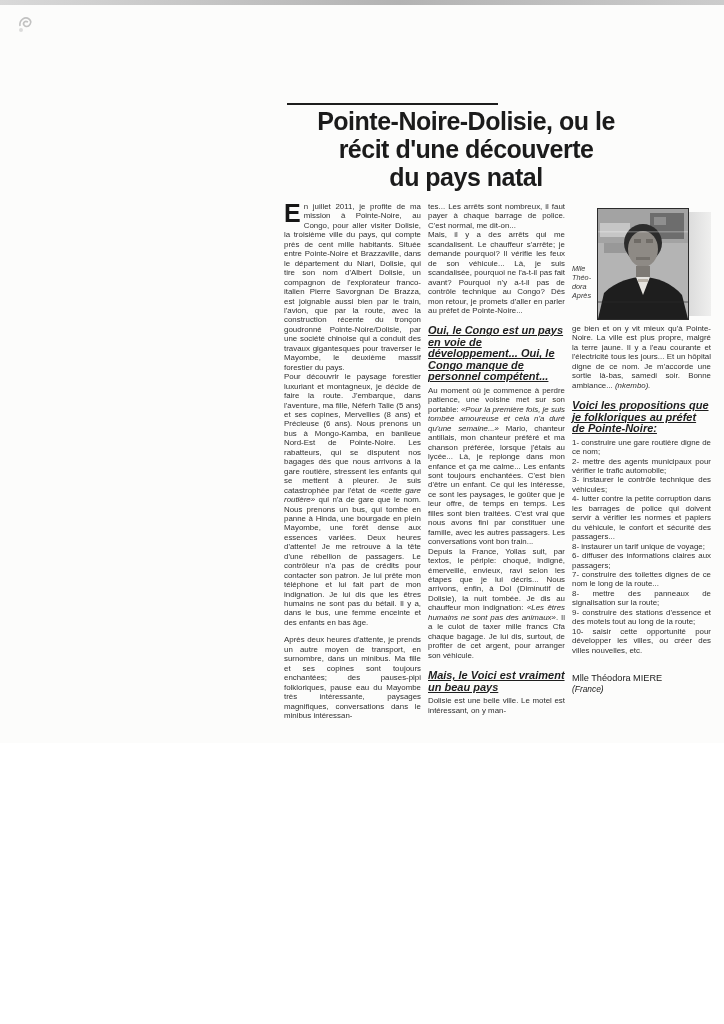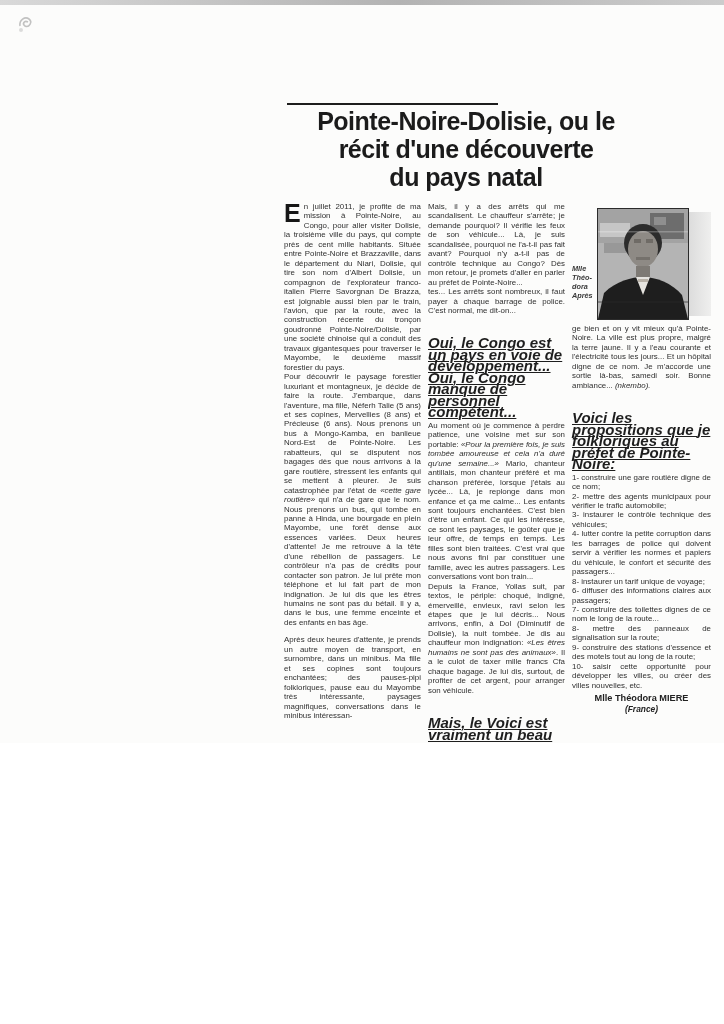--- a/index.html
+++ b/index.html
@@ -15,31 +15,31 @@
   .headline-rule { position:absolute; left:287px; top:103px; width:211px; height:2px; background:#1d1d1d; }
   .headline { position:absolute; left:262px; top:107px; width:408px; text-align:center;
     font-weight:bold; font-size:25px; line-height:28px; letter-spacing:-0.5px; color:#1b1b1b; }
   .columns { position:absolute; left:284px; top:202px; width:427px; display:flex; gap:7px; align-items:flex-start; }
   .col { width:137px; font-size:7.9px; line-height:9.45px; text-align:justify; color:#2f2f2f; }
   .col.clip { height:590px; overflow:hidden; }
   .col3 { width:139px; }
   .para { margin:0; }
   .gap-top { margin-top:8px; }
   .dropcap { float:left; font-weight:bold; font-size:25px; line-height:21px; margin:1px 3px 0 0; color:#161616; }
-  .subhead { margin:22px 0 3px; font-size:15px; line-height:11.5px; font-weight:bold; font-style:italic;
+  .subhead { margin:10px 0 3px; font-size:11px; line-height:11.5px; font-weight:bold; font-style:italic;
     text-decoration:underline; text-decoration-thickness:1.3px; text-align:left; color:#1e1e1e; }
   .q { font-style:italic; }
-  .photo-row { display:flex; margin:6px 0 4px;font-weight:bold; }
+  .photo-row { display:flex; margin:6px 0 4px; }
   .photo-caption { width:25px; padding-top:56px; font-style:italic; font-size:7.3px; line-height:9px; color:#383838; text-align:left; }
   .photo { width:90px; height:110px; border:1px solid #2b2b2b; background:#b9b9b9; flex:none; }
   .photo svg { display:block; }
   .photo-shadow { flex:1; height:104px; margin-top:4px;
     background:linear-gradient(to right,#dcdcdc,#efefee); }
   .prop { margin:0; }
-  .signature { margin-top:3px; text-align:center; font-weight:bold; color:#222; }
+  .signature { margin-top:18px; text-align:left; font-weight:normal; color:#222; }
   .sig-name { font-size:9.2px; line-height:11px; }
   .sig-country { font-style:italic; font-size:8.4px; line-height:10px; }
   .footer-rule { position:absolute; left:222px; top:791px; width:489px; height:4px; background:#0e0e0e; }
   .footer { position:absolute; left:210px; top:801px; width:502px; text-align:center;
     font-size:13.2px; letter-spacing:0.2px; color:#414141; white-space:nowrap; }
   .footer-page { font-weight:bold; color:#b91c1c; }
   .bottom-mark { position:absolute; left:333px; top:1015px; width:60px; height:9px; background:#101010; }
 </style>
 </head>
 <body>
@@ -63,22 +63,22 @@
 
   <div class="columns">
 
     <div class="col clip">
       <p class="para"><span class="dropcap">E</span><span>n juillet 2011, je profite de ma mission à Pointe-Noire, au Congo, pour aller visiter Dolisie, la troisième ville du pays, qui compte près de cent mille habitants. Située entre Pointe-Noire et Brazzaville, dans le département du Niari, Dolisie, qui tire son nom d'Albert Dolisie, un compagnon de l'explorateur franco-italien Pierre Savorgnan De Brazza, est joignable aussi bien par le train, l'avion, que par la route, avec la construction récente du tronçon goudronné Pointe-Noire/Dolisie, par une société chinoise qui a conduit des travaux gigantesques pour traverser le Mayombe, le deuxième massif forestier du pays.</span></p>
       <p class="para"><span>Pour découvrir le paysage forestier luxuriant et montagneux, je décide de faire la route. J'embarque, dans l'aventure, ma fille, Néferh Talie (5 ans) et ses copines, Mervellies (8 ans) et Précieuse (6 ans). Nous prenons un bus à Mongo-Kamba, en banlieue Nord-Est de Pointe-Noire. Les rabatteurs, qui se disputent nos bagages dès que nous arrivons à la gare routière, stressent les enfants qui se mettent à pleurer. Je suis catastrophée par l'état de </span><span class="q">«cette gare routière»</span><span> qui n'a de gare que le nom. Nous prenons un bus, qui tombe en panne à Hinda, une bourgade en plein Mayombe, une forêt dense aux essences variées. Deux heures d'attente! Je me retrouve à la tête d'une rébellion de passagers. Le contrôleur n'a pas de crédits pour contacter son patron. Je lui prête mon téléphone et lui fait part de mon indignation. Je lui dis que les êtres humains ne sont pas du bétail. Il y a, dans le bus, une femme enceinte et des enfants en bas âge.</span></p>
       <p class="para gap-top">Après deux heures d'attente, je prends un autre moyen de transport, en surnombre, dans un minibus. Ma fille et ses copines sont toujours enchantées; des pauses-pipi folkloriques, pause eau du Mayombe très intéressante, paysages magnifiques, conversations dans le minibus intéressan-</p>
     </div>
 
     <div class="col clip">
+      <p class="para">tes... Les arrêts sont nombreux, il faut payer à chaque barrage de police. C'est normal, me dit-on...</p>
       <p class="para">Mais, il y a des arrêts qui me scandalisent. Le chauffeur s'arrête; je demande pourquoi? Il vérifie les feux de son véhicule... Là, je suis scandalisée, pourquoi ne l'a-t-il pas fait avant? Pourquoi n'y a-t-il pas de contrôle technique au Congo? Dès mon retour, je promets d'aller en parler au préfet de Pointe-Noire...</p>
-      <p class="para">tes... Les arrêts sont nombreux, il faut payer à chaque barrage de police. C'est normal, me dit-on...</p>
       <h2 class="subhead">Oui, le Congo est un pays en voie de développement... Oui, le Congo manque de personnel compétent...</h2>
       <p class="para"><span>Au moment où je commence à perdre patience, une voisine met sur son portable: </span><span class="q">«Pour la première fois, je suis tombée amoureuse et cela n'a duré qu'une semaine...»</span><span> Mario, chanteur antillais, mon chanteur préféré et ma chanson préférée, lorsque j'étais au lycée... Là, je replonge dans mon enfance et ça me calme... Les enfants sont toujours enchantées. C'est bien d'être un enfant. Ce qui les intéresse, ce sont les paysages, le goûter que je leur offre, de temps en temps. Les filles sont bien traitées. C'est vrai que nous avons fini par constituer une famille, avec les autres passagers. Les conversations vont bon train...</span></p>
       <p class="para"><span>Depuis la France, Yollas suit, par textos, le périple: choqué, indigné, émerveillé, envieux, ravi selon les étapes que je lui décris... Nous arrivons, enfin, à Dol (Diminutif de Dolisie), la nuit tombée. Je dis au chauffeur mon indignation: </span><span class="q">«Les êtres humains ne sont pas des animaux»</span><span>. Il a le culot de taxer mille francs Cfa chaque bagage. Je lui dis, surtout, de profiter de cet argent, pour arranger son véhicule.</span></p>
       <h2 class="subhead">Mais, le Voici est vraiment un beau pays</h2>
       <p class="para">Dolisie est une belle ville. Le motel est intéressant, on y man-</p>
     </div>
 
     <div class="col col3">
       <div class="photo-row">
         <div class="photo-caption">

